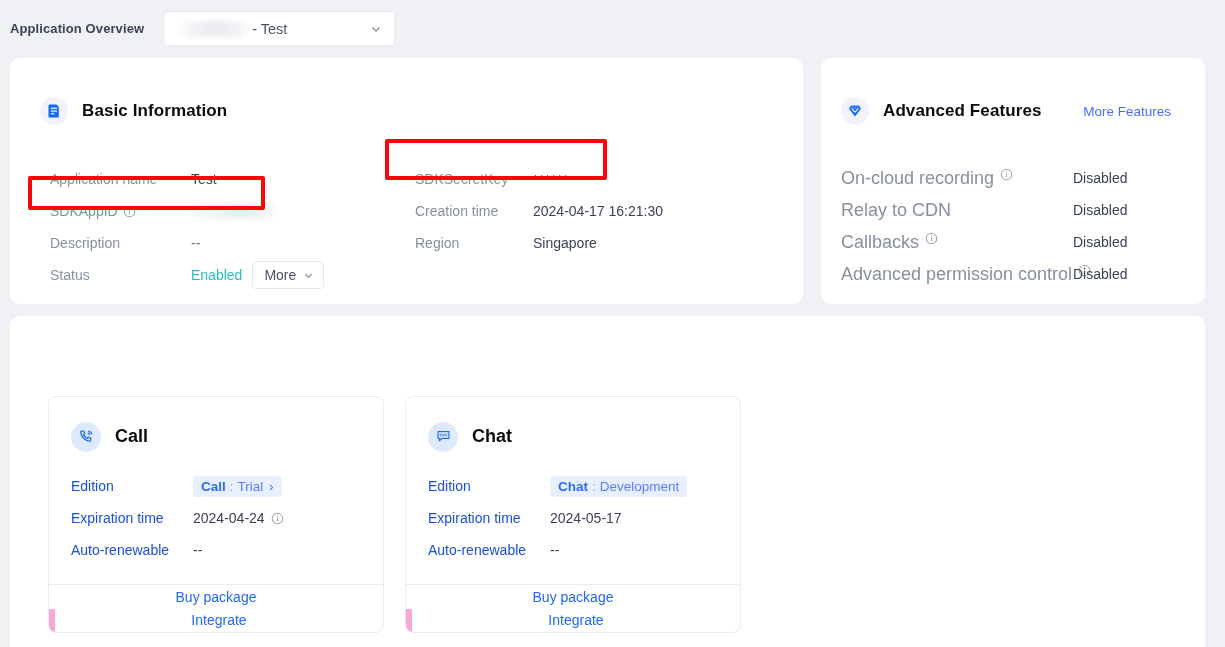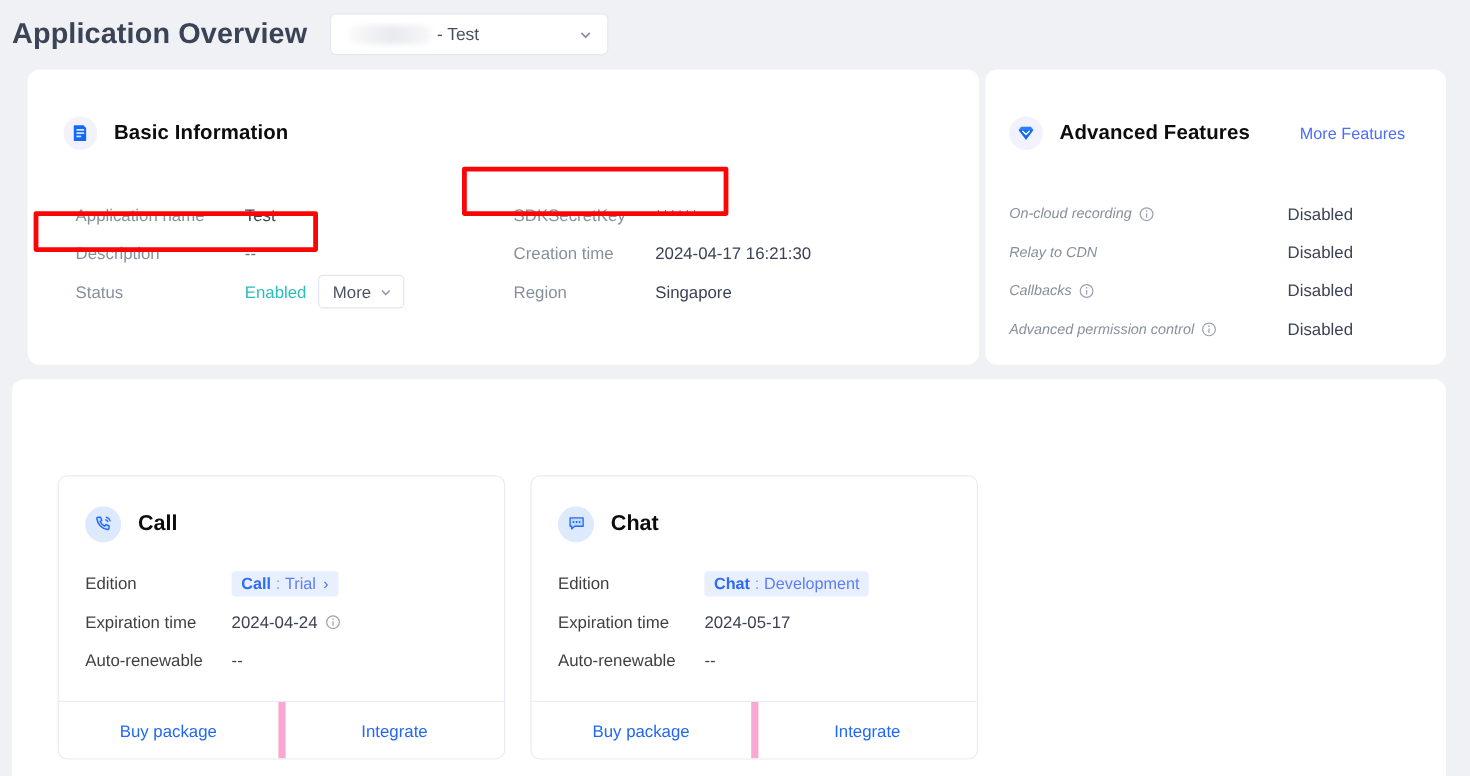--- a/index.html
+++ b/index.html
@@ -28,21 +28,21 @@
   .page-header {
     position: absolute;
     left: 0; top: 0;
     width: 1205px;
     height: 57px;
     display: flex;
     align-items: center;
     padding-left: 10px;
   }
   .page-title {
-    font-size: 24px;
+    font-size: 13px;
     font-weight: 600;
     color: #3b4456;
     letter-spacing: 0.1px;
   }
   .app-select {
     position: relative;
     margin-left: 20px;
     width: 230px;
     height: 33px;
     background: #ffffff;
@@ -74,21 +74,21 @@
     color: #8a94a6;
   }
   .chev svg { display: block; }
 
   
   .card {
     position: absolute;
     background: #ffffff;
     border-radius: 10px;
   }
-  #basic-card   { left: 10px;  top: 58px;  width: 793px; height: 246px; margin-left: 13px; }
+  #basic-card   { left: 10px;  top: 58px;  width: 793px; height: 246px; }
   #adv-card     { left: 821px; top: 58px;  width: 384px; height: 246px; }
   #products-card{ left: 10px;  top: 316px; width: 1195px; height: 331px; border-radius: 10px 10px 0 0;}
 
   .card-head {
     display: flex;
     align-items: center;
     height: 34px;
   }
   #basic-card .card-head { margin: 36px 0 0 30px; }
   #adv-card   .card-head { margin: 36px 12px 0 20px; }
@@ -188,27 +188,26 @@
     top: 104px; left: 20px;
     width: 350px;
   }
   .adv-row {
     display: flex;
     align-items: center;
     height: 32px;
   }
   .adv-name {
     color: #86909c;
-    font-size: 12px;
-    display: flex;
-    align-items: center;
+    font-size: 18px;
+    display: flex;
+    align-items: flex-start;
     gap: 6px;
     width: 232px;
     white-space: nowrap;
-    font-style: italic;
   }
   .adv-state {
     color: #3b4253;
     font-size: 14px;
   }
 
   
   .demo-pill {
     margin-left: 15px;
     height: 30px;
@@ -225,21 +224,21 @@
   }
   .demo-pill .chev { margin-left: 0; width: 11px; height: 11px; color: #4b6dfd; }
 
   .product-grid {
     position: absolute;
     left: 38px; top: 80px;
     display: flex;
     gap: 21px;
   }
   .product-card {
-    width: 373px;
+    width: 336px;
     background: #fff;
     border: 1px solid #e9ecf2;
     border-radius: 8px;
     overflow: hidden;
   }
   .product-head {
     display: flex;
     align-items: center;
     padding: 21px 0 0 22px;
     height: 58px;
@@ -258,21 +257,21 @@
     color: #0c0c0c;
     margin-left: 14px;
   }
   .prod-rows { padding: 15px 0 18px 22px; }
   .prod-row {
     display: flex;
     align-items: center;
     height: 32px;
   }
   .prod-label {
-    color: #404040;
+    color: #1d4ed8;
     font-size: 14px;
     width: 122px;
     white-space: nowrap;
   }
   .prod-value {
     color: #3b4253;
     font-size: 14px;
     display: flex;
     align-items: center;
     gap: 6px;
@@ -290,20 +289,21 @@
     white-space: nowrap;
   }
   .edition-badge .prod-strong { color: #2f6bf5; font-weight: 700; }
   .edition-badge .sep { color: #7d9bfb; }
   .edition-badge .arrow { color: #4b6dfd; font-size: 13px; margin-left: 2px; }
 
   .prod-actions {
     display: flex;
     border-top: 1px solid #e9ecf2;
     height: 48px;
+    flex-direction: column;
   }
   .prod-action {
     flex: 1;
     display: flex; align-items: center; justify-content: center;
     color: #2268f5;
     font-size: 14px;
     cursor: pointer;
   }
   .prod-action + .prod-action { border-left: 6px solid #f9a8d4; }
 
@@ -352,20 +352,33 @@
 
     <div class="info-cols">
 
       <div class="info-col left">
 
         <div class="info-row">
           <div class="info-label">Application name</div>
           <div class="info-value">Test</div>
         </div>
 
+        <div class="info-row">
+          <div class="info-label">
+            <span>SDKAppID</span>
+            <span class="i-icon">
+              <svg viewBox="0 0 14 14" width="13" height="13" fill="none" stroke="currentColor" stroke-width="1.1">
+                <circle cx="7" cy="7" r="5.7"></circle>
+                  <path d="M7 6.2v4"></path>
+                  <circle cx="7" cy="4.1" r=".75" fill="currentColor" stroke="none"></circle>
+              </svg>
+            </span>
+          </div>
+          <div class="redacted-value"></div>
+        </div>
 
         <div class="info-row">
           <div class="info-label">Description</div>
           <div class="info-value muted">--</div>
         </div>
 
         <div class="info-row">
           <div class="info-label">Status</div>
           <div class="status-enabled">Enabled</div>
           <div class="more-btn">

